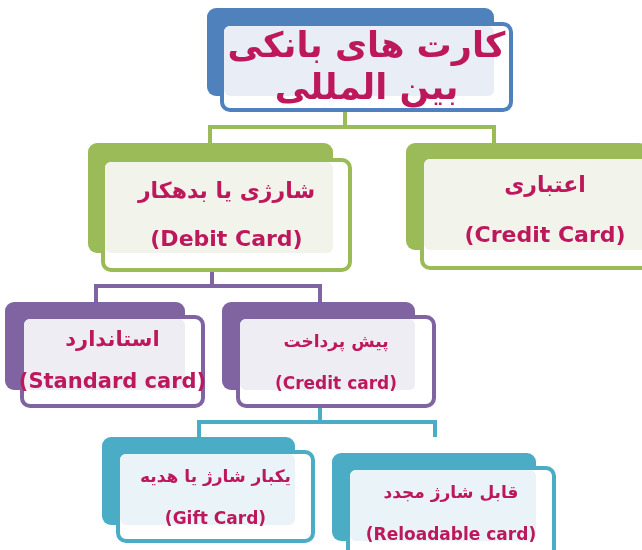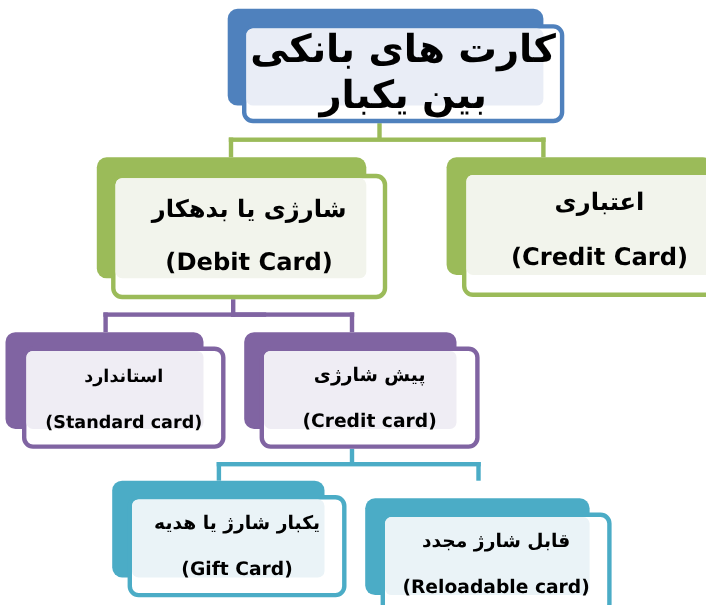--- a/index.html
+++ b/index.html
@@ -32,21 +32,21 @@
       border-radius: 6px;
     }
     .node .text {
       position: absolute;
       left: 0; right: 0; top: 0; bottom: 0;
       display: flex;
       flex-direction: column;
       align-items: center;
       justify-content: center;
       text-align: center;
-      color: #000000;
+      color: #be185d;
       font-weight: bold;
     }
     .fa {
       direction: rtl;
       unicode-bidi: plaintext;
       white-space: nowrap;
     }
     .en {
       white-space: nowrap;
       font-family: "DejaVu Sans", sans-serif;
@@ -73,21 +73,21 @@
 <div class="line" style="left:197px; top:420px; width:240px; height:4px; background:#4bacc6;"></div>
 <div class="line" style="left:197px; top:420px; width:4px; height:17px; background:#4bacc6;"></div>
 <div class="line" style="left:433px; top:420px; width:4px; height:17px; background:#4bacc6;"></div>
 
 <div class="node" style="left:0; top:0; width:642px; height:120px;">
   <div class="shadow" style="left:207px; top:8px; width:287px; height:88px; background:#4f81bd;"></div>
   <div class="frame" style="left:220px; top:22px; width:293px; height:90px; border:4px solid #4f81bd;"></div>
   <div class="tint" style="left:224px; top:26px; width:270px; height:70px; background:#e9edf6;"></div>
   <div class="text" style="left:220px; top:18px; width:293px; height:96px; right:auto; bottom:auto; font-size:35px; line-height:42px;">
     <div class="fa">کارت های بانکی</div>
-    <div class="fa">بین یکبار</div>
+    <div class="fa">بین المللی</div>
   </div>
 </div>
 
 <div class="node" style="left:0; top:0; width:642px; height:280px;">
   <div class="shadow" style="left:88px; top:143px; width:245px; height:110px; background:#9bbb59;"></div>
   <div class="frame" style="left:101px; top:158px; width:251px; height:114px; border:4px solid #9bbb59;"></div>
   <div class="tint" style="left:105px; top:162px; width:228px; height:91px; background:#f2f4ec;"></div>
   <div class="text" style="left:101px; top:158px; width:251px; height:114px; right:auto; bottom:auto; font-size:22px; line-height:48px;">
     <div class="fa">شارژی یا بدهکار</div>
     <div class="en">(Debit Card)</div>
@@ -101,32 +101,32 @@
   <div class="text" style="left:384px; top:155px; width:250px; height:110px; right:auto; bottom:auto; font-size:22px; line-height:50px;">
     <div class="fa">اعتباری</div>
     <div class="en">(Credit Card)</div>
   </div>
 </div>
 
 <div class="node" style="left:0; top:0; width:642px; height:420px;">
   <div class="shadow" style="left:5px; top:302px; width:180px; height:88px; background:#8064a2;"></div>
   <div class="frame" style="left:20px; top:315px; width:185px; height:93px; border:4px solid #8064a2;"></div>
   <div class="tint" style="left:24px; top:319px; width:161px; height:71px; background:#efedf4;"></div>
-  <div class="text" style="left:20px; top:315px; width:185px; height:90px; right:auto; bottom:auto; font-size:16px; line-height:42px;justify-content:flex-end;">
+  <div class="text" style="left:20px; top:315px; width:185px; height:90px; right:auto; bottom:auto; font-size:21px; line-height:42px;">
     <div class="fa">استاندارد</div>
     <div class="en">(Standard card)</div>
   </div>
 </div>
 
 <div class="node" style="left:0; top:0; width:642px; height:420px;">
   <div class="shadow" style="left:222px; top:302px; width:193px; height:88px; background:#8064a2;"></div>
   <div class="frame" style="left:236px; top:315px; width:200px; height:93px; border:4px solid #8064a2;"></div>
   <div class="tint" style="left:240px; top:319px; width:175px; height:71px; background:#efedf4;"></div>
   <div class="text" style="left:236px; top:315px; width:200px; height:93px; right:auto; bottom:auto; font-size:17px; line-height:42px;">
-    <div class="fa">پیش شارژی</div>
+    <div class="fa">پیش پرداخت</div>
     <div class="en">(Credit card)</div>
   </div>
 </div>
 
 <div class="node" style="left:0; top:0; width:642px; height:550px;padding-left:45px;">
   <div class="shadow" style="left:102px; top:437px; width:193px; height:88px; background:#4bacc6;"></div>
   <div class="frame" style="left:116px; top:450px; width:199px; height:93px; border:4px solid #4bacc6;"></div>
   <div class="tint" style="left:120px; top:454px; width:175px; height:71px; background:#eaf3f7;"></div>
   <div class="text" style="left:116px; top:450px; width:199px; height:93px; right:auto; bottom:auto; font-size:17px; line-height:42px;">
     <div class="fa">یکبار شارژ یا هدیه</div>

